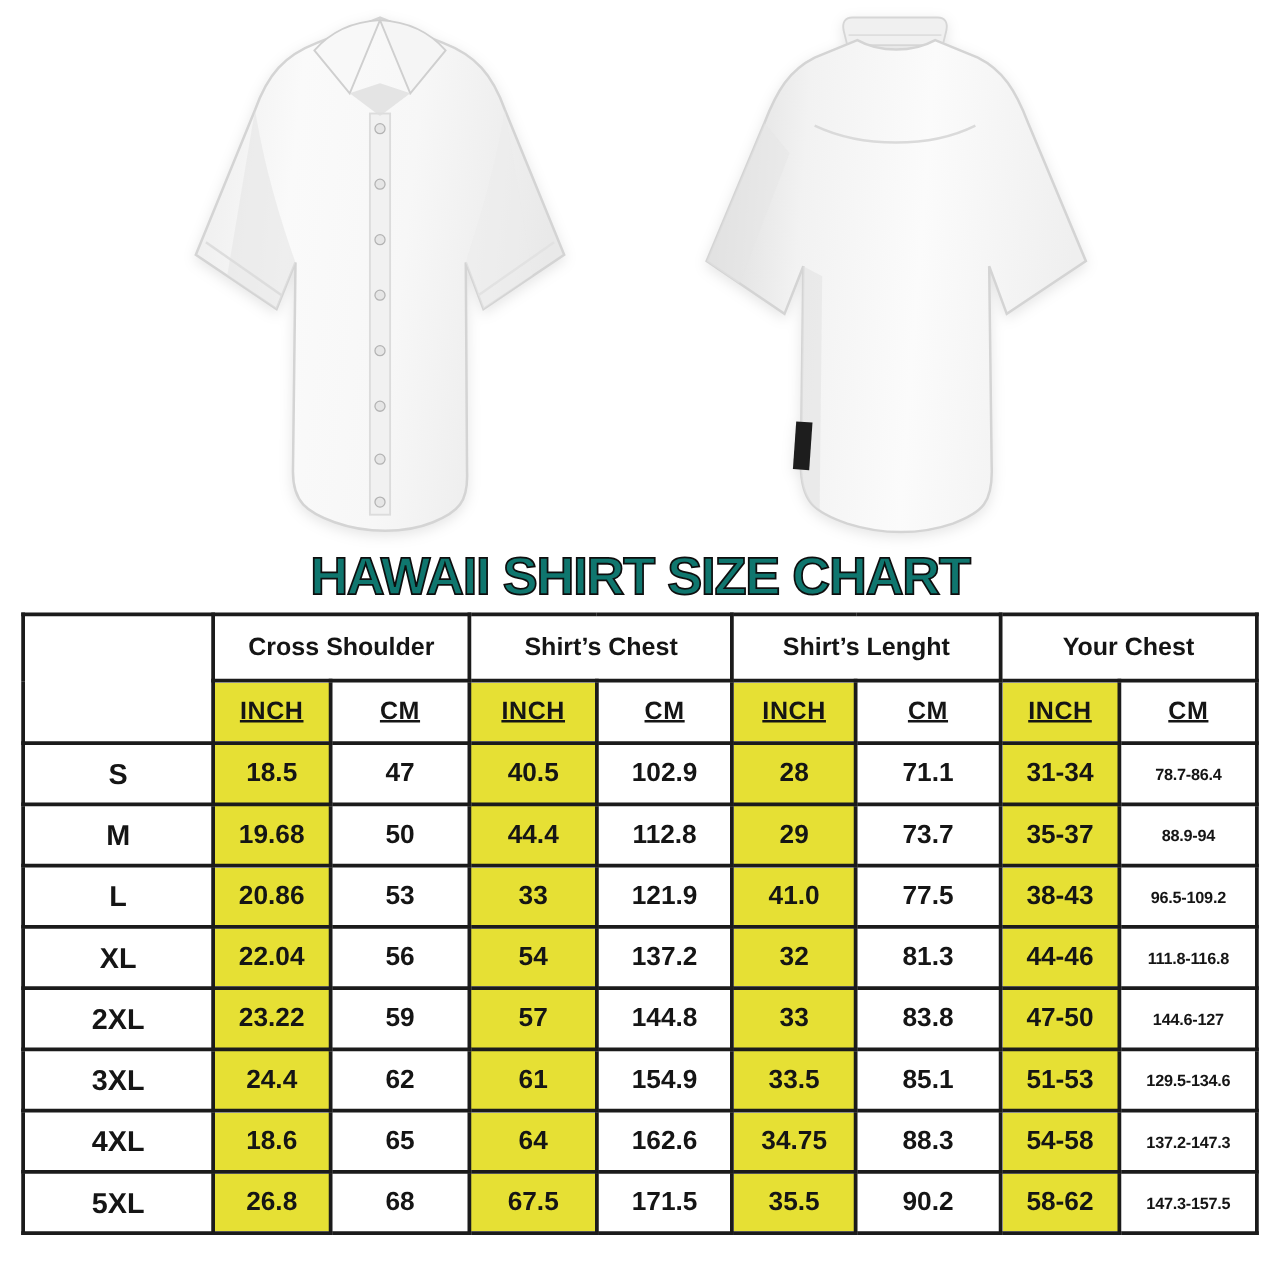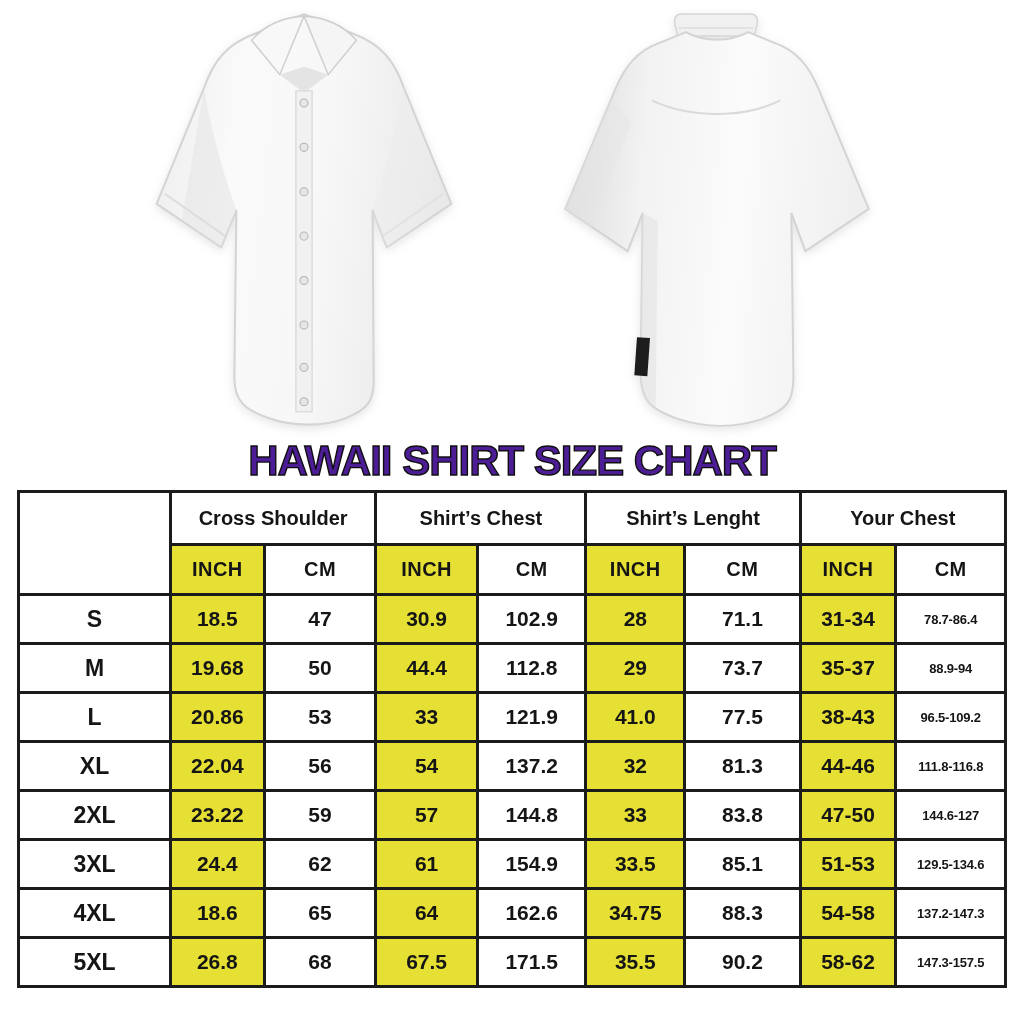--- a/index.html
+++ b/index.html
@@ -25,21 +25,21 @@
   .title {
     position: absolute;
     top: 438px;
     left: 0;
     width: 100%;
     text-align: center;
     font-size: 42px;
     line-height: 46px;
     font-weight: 700;
     letter-spacing: -1px;
-    color: #4c1d95;
+    color: #0f766e;
     -webkit-text-stroke: 1.4px #0e0e0e;
   }
 
   
   .table-wrap {
     position: absolute;
     top: 490px;
     left: 17px;
     width: 990px;
   }
@@ -51,21 +51,21 @@
   .size-table th, .size-table td {
     border: 3px solid #1b1b1b;
     text-align: center;
     vertical-align: middle;
     font-weight: 700;
     padding: 0;
     overflow: hidden;
     white-space: nowrap;
   }
   .size-table thead tr.group-row th { height: 50px; font-size: 20px; }
-  .size-table thead tr.unit-row  th { height: 47px; font-size: 20px; letter-spacing: 0.5px; }
+  .size-table thead tr.unit-row  th { height: 47px; font-size: 20px; letter-spacing: 0.5px; text-decoration: underline; }
   .size-table tbody tr { height: 49px; }
   .size-table tbody th.size-cell { font-size: 23px; }
   .size-table tbody td { font-size: 21px; }
   .size-table .yellow { background: #e6e034; }
   .size-table td.small-text { font-size: 13px; letter-spacing: -0.2px; }
 </style>
 </head>
 <body>
 
 <div class="page">
@@ -174,21 +174,21 @@
           <th>CM</th>
           <th class="yellow">INCH</th>
           <th>CM</th>
         </tr>
       </thead>
       <tbody>
           <tr>
             <th class="size-cell">S</th>
             <td class="yellow">18.5</td>
             <td>47</td>
-            <td class="yellow">30.9</td>
+            <td class="yellow">40.5</td>
             <td>102.9</td>
             <td class="yellow">28</td>
             <td>71.1</td>
             <td class="yellow">31-34</td>
             <td class="small-text">78.7-86.4</td>
           </tr>
           <tr>
             <th class="size-cell">M</th>
             <td class="yellow">19.68</td>
             <td>50</td>

